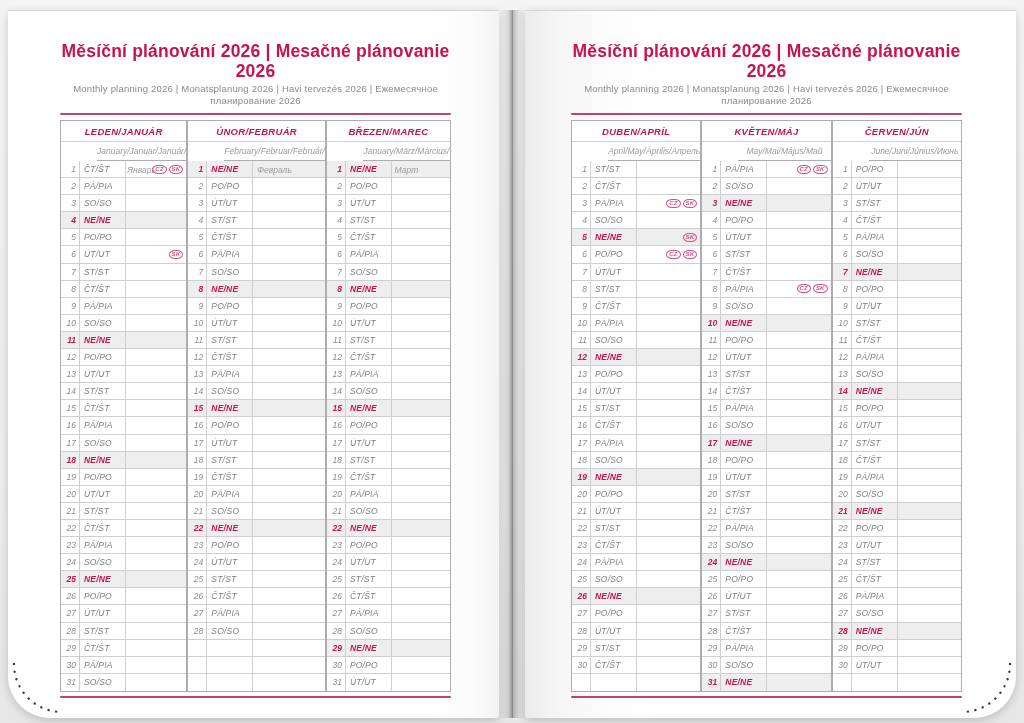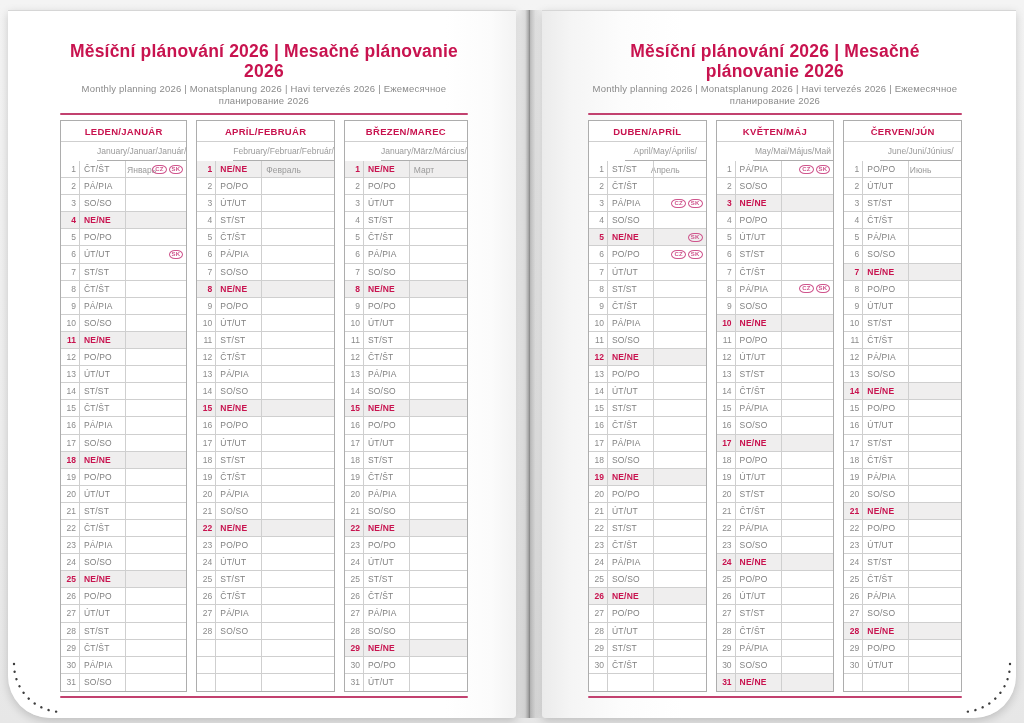--- a/index.html
+++ b/index.html
@@ -46,21 +46,21 @@
     text-align:center;color:var(--accent);
     font-size:17.5px;line-height:20px;font-weight:bold;letter-spacing:0.2px;
   }
   .page-subtitle{
     text-align:center;color:var(--gray-text);
     font-size:9.5px;line-height:12px;margin-top:2px;letter-spacing:0.2px;
   }
   .rule{height:2px;background:var(--rule);border-radius:1px;}
   .top-rule{margin:6px 0 5px 0;}
   .bottom-rule{margin-top:4px;}
-  .months{display:flex;gap:9px;}
+  .months{display:flex;font-style:italic;}
   .month-table{
     flex:1 1 0;border:1px solid var(--outer);background:#fff;
   }
   .m-head{
     height:21px;line-height:21px;text-align:center;
     color:var(--accent);font-weight:bold;font-size:9.5px;letter-spacing:0.3px;
     border-bottom:1px solid var(--grid);
   }
   .m-sub{
     height:19px;line-height:19px;text-align:center;
@@ -260,21 +260,21 @@
             <div class="c day">PÁ/PIA</div>
             <div class="c notes"></div>
           </div>
           <div class="day-row">
             <div class="c num">31</div>
             <div class="c day">SO/SO</div>
             <div class="c notes"></div>
           </div>
         </div>
         <div class="month-table">
-          <div class="m-head">APRÍL/FEBRUÁR</div>
+          <div class="m-head">ÚNOR/FEBRUÁR</div>
           <div class="m-sub">February/Februar/Február/Февраль</div>
           <div class="day-row hl">
             <div class="c num">1</div>
             <div class="c day">NE/NE</div>
             <div class="c notes"></div>
           </div>
           <div class="day-row">
             <div class="c num">2</div>
             <div class="c day">PO/PO</div>
             <div class="c notes"></div>

